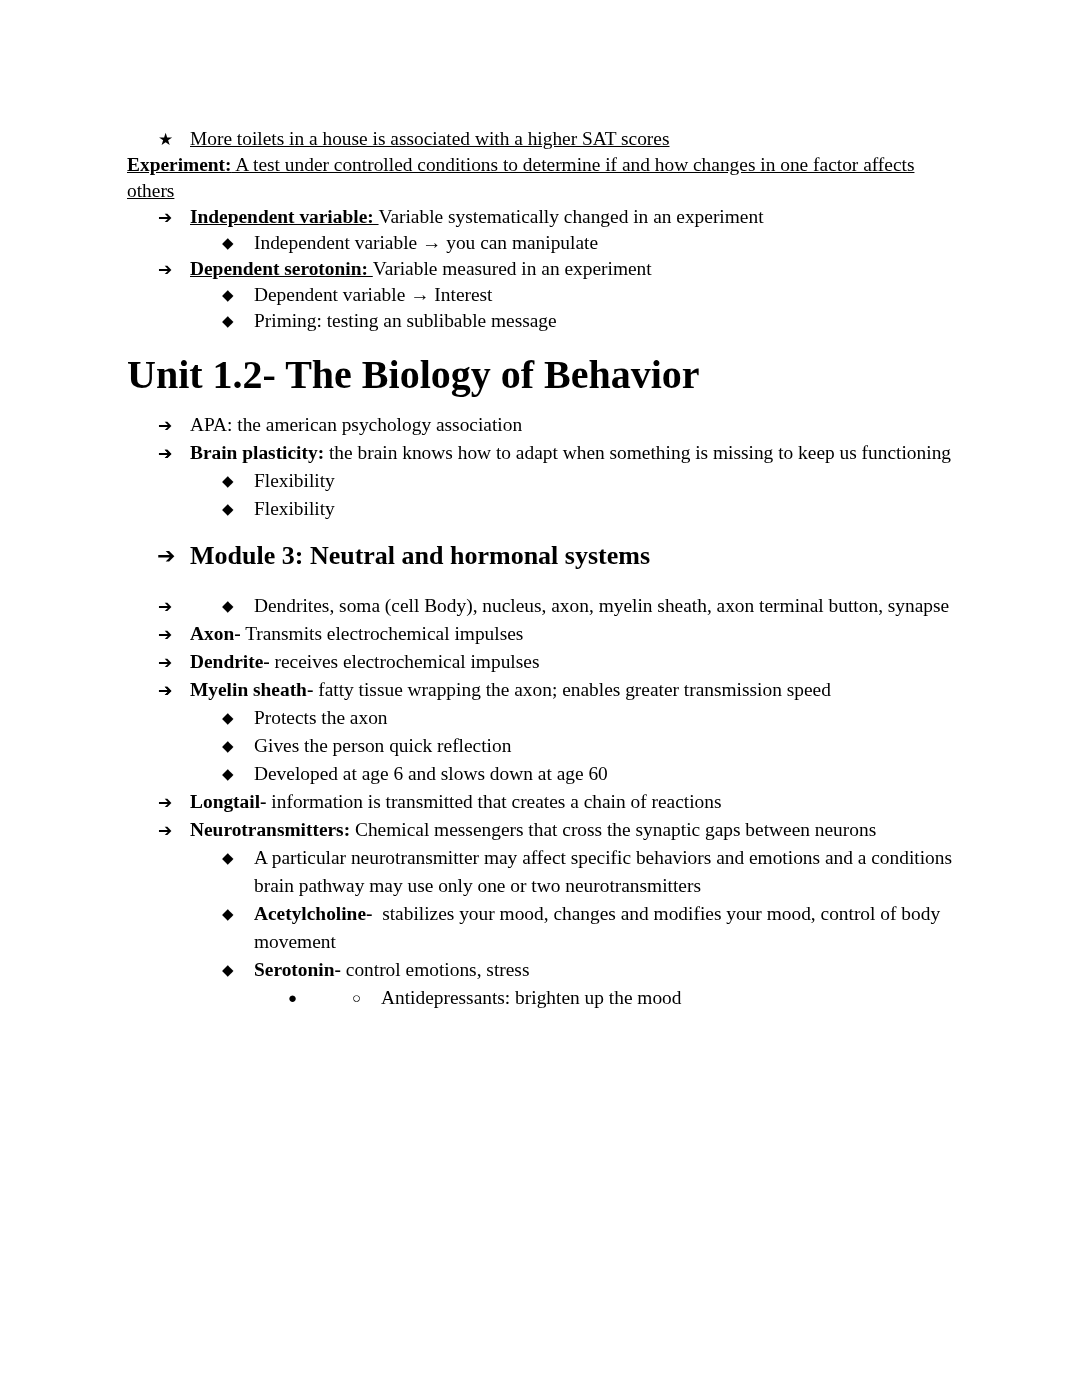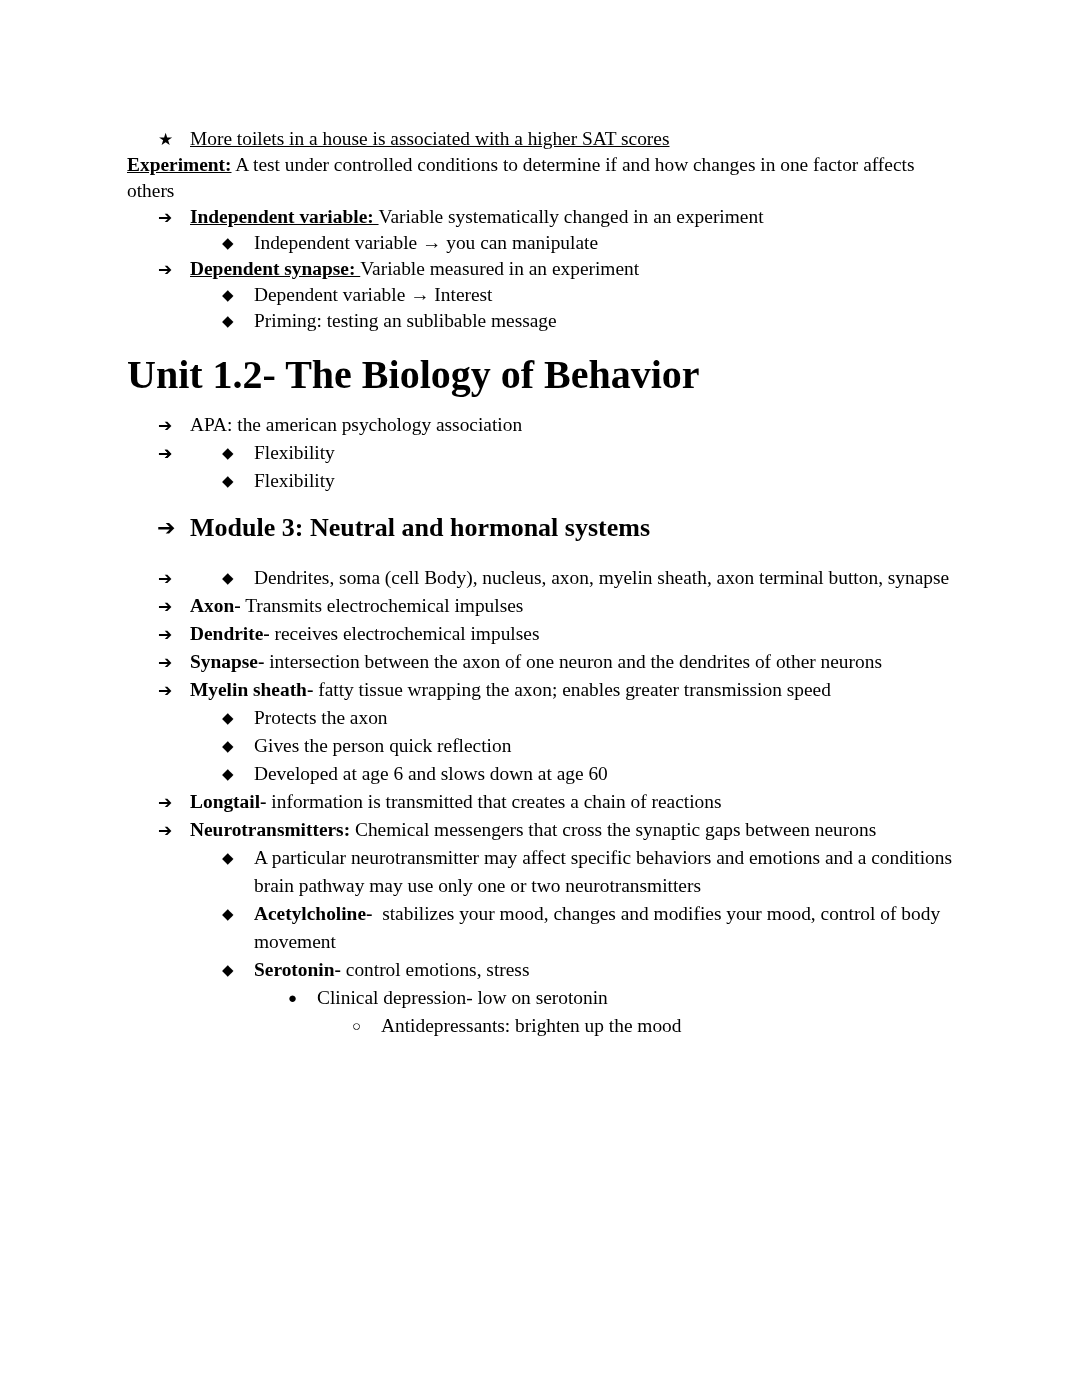--- a/index.html
+++ b/index.html
@@ -10,21 +10,21 @@
     box-sizing:border-box;
     padding:126px 127px 0 127px;
     font-family:"Liberation Serif","DejaVu Serif",serif;
     color:#000000;
     overflow:hidden;
   }
   .doc{width:826px;}
   .block{position:relative;font-size:19.4px;line-height:28px;}
   
   .doc .block:nth-child(-n+7){line-height:26px;}
-  .para{padding-left:0;}
+  .para{padding-left:0;text-decoration:underline;}
   .li{box-sizing:border-box;}
   .lvl1{padding-left:63px;}
   .lvl2{padding-left:127px;}
   .lvl3{padding-left:190px;}
   .lvl4{padding-left:254px;}
   .bullet{position:absolute;top:0;display:inline-block;}
   .lvl1 .bullet{left:31px;}
   .lvl2 .bullet{left:95px;}
   .lvl3 .bullet{left:161px;}
   .lvl4 .bullet{left:225px;}
@@ -48,40 +48,40 @@
 </style>
 </head>
 <body>
 
 <div class="page">
   <div class="doc">
       <div class="block li lvl1"><span class="bullet b-star">★</span><span class="runs"><span class="u">More toilets in a house is associated with a higher SAT scores</span></span></div>
       <div class="block para"><span class="runs"><span class="b u">Experiment:</span><span> A test under controlled conditions to determine if and how changes in one factor affects others</span></span></div>
       <div class="block li lvl1"><span class="bullet b-arrow">➔</span><span class="runs"><span class="b u">Independent variable: </span><span>Variable systematically changed in an experiment</span></span></div>
       <div class="block li lvl2"><span class="bullet b-diamond">◆</span><span class="runs"><span>Independent variable → you can manipulate</span></span></div>
-      <div class="block li lvl1"><span class="bullet b-arrow">➔</span><span class="runs"><span class="b u">Dependent synapse: </span><span>Variable measured in an experiment</span></span></div>
+      <div class="block li lvl1"><span class="bullet b-arrow">➔</span><span class="runs"><span class="b u">Dependent serotonin: </span><span>Variable measured in an experiment</span></span></div>
       <div class="block li lvl2"><span class="bullet b-diamond">◆</span><span class="runs"><span>Dependent variable → Interest</span></span></div>
       <div class="block li lvl2"><span class="bullet b-diamond">◆</span><span class="runs"><span>Priming: testing an sublibable message</span></span></div>
       <div class="block heading1"><span class="runs"><span class="b">Unit 1.2- The Biology of Behavior</span></span></div>
       <div class="block li lvl1"><span class="bullet b-arrow">➔</span><span class="runs"><span>APA: the american psychology association</span></span></div>
       <div class="block li lvl1"><span class="bullet b-arrow">➔</span></div>
-      <div class="block li lvl1"><span class="bullet b-arrow">➔</span></div>
+      <div class="block li lvl1"><span class="bullet b-arrow">➔</span><span class="runs"><span class="b">Brain plasticity:</span><span> the brain knows how to adapt when something is missing to keep us functioning</span></span></div>
       <div class="block li lvl2"><span class="bullet b-diamond">◆</span><span class="runs"><span>Flexibility</span></span></div>
       <div class="block li lvl2"><span class="bullet b-diamond">◆</span><span class="runs"><span>Flexibility</span></span></div>
       <div class="block heading2"><span class="bullet b-arrow">➔</span><span class="runs"><span class="b">Module 3: Neutral and hormonal systems</span></span></div>
       <div class="block li lvl1"><span class="bullet b-arrow">➔</span></div>
       <div class="block li lvl2"><span class="bullet b-diamond">◆</span><span class="runs"><span>Dendrites, soma (cell Body), nucleus, axon, myelin sheath, axon terminal button, synapse</span></span></div>
       <div class="block li lvl1"><span class="bullet b-arrow">➔</span><span class="runs"><span class="b">Axon-</span><span> Transmits electrochemical impulses</span></span></div>
       <div class="block li lvl1"><span class="bullet b-arrow">➔</span><span class="runs"><span class="b">Dendrite-</span><span> receives electrochemical impulses</span></span></div>
-      <div class="block li lvl1"><span class="bullet b-arrow">➔</span><span class="runs"><span class="b">Synapse-</span><span> intersection between the axon of one neuron and the dendrites of other neurons</span></span></div>
+      <div class="block li lvl1"><span class="bullet b-arrow">➔</span></div>
       <div class="block li lvl1"><span class="bullet b-arrow">➔</span><span class="runs"><span class="b">Myelin sheath-</span><span> fatty tissue wrapping the axon; enables greater transmission speed</span></span></div>
       <div class="block li lvl2"><span class="bullet b-diamond">◆</span><span class="runs"><span>Protects the axon</span></span></div>
       <div class="block li lvl2"><span class="bullet b-diamond">◆</span><span class="runs"><span>Gives the person quick reflection</span></span></div>
       <div class="block li lvl2"><span class="bullet b-diamond">◆</span><span class="runs"><span>Developed at age 6 and slows down at age 60</span></span></div>
       <div class="block li lvl1"><span class="bullet b-arrow">➔</span><span class="runs"><span class="b">Longtail-</span><span> information is transmitted that creates a chain of reactions</span></span></div>
       <div class="block li lvl1"><span class="bullet b-arrow">➔</span><span class="runs"><span class="b">Neurotransmitters:</span><span> Chemical messengers that cross the synaptic gaps between neurons</span></span></div>
       <div class="block li lvl2"><span class="bullet b-diamond">◆</span><span class="runs"><span>A particular neurotransmitter may affect specific behaviors and emotions and a conditions brain pathway may use only one or two neurotransmitters</span></span></div>
       <div class="block li lvl2"><span class="bullet b-diamond">◆</span><span class="runs"><span class="b">Acetylcholine-</span><span>&nbsp; stabilizes your mood, changes and modifies your mood, control of body movement</span></span></div>
       <div class="block li lvl2"><span class="bullet b-diamond">◆</span><span class="runs"><span class="b">Serotonin-</span><span> control emotions, stress</span></span></div>
-      <div class="block li lvl3"><span class="bullet b-disc">●</span><span class="runs"><span>Clinical depression- low on serotonin</span></span></div>
+      <div class="block li lvl3"><span class="bullet b-disc">●</span></div>
       <div class="block li lvl4"><span class="bullet b-circle">○</span><span class="runs"><span>Antidepressants: brighten up the mood</span></span></div>
     </div>
 </div>
 
 </body></html>

